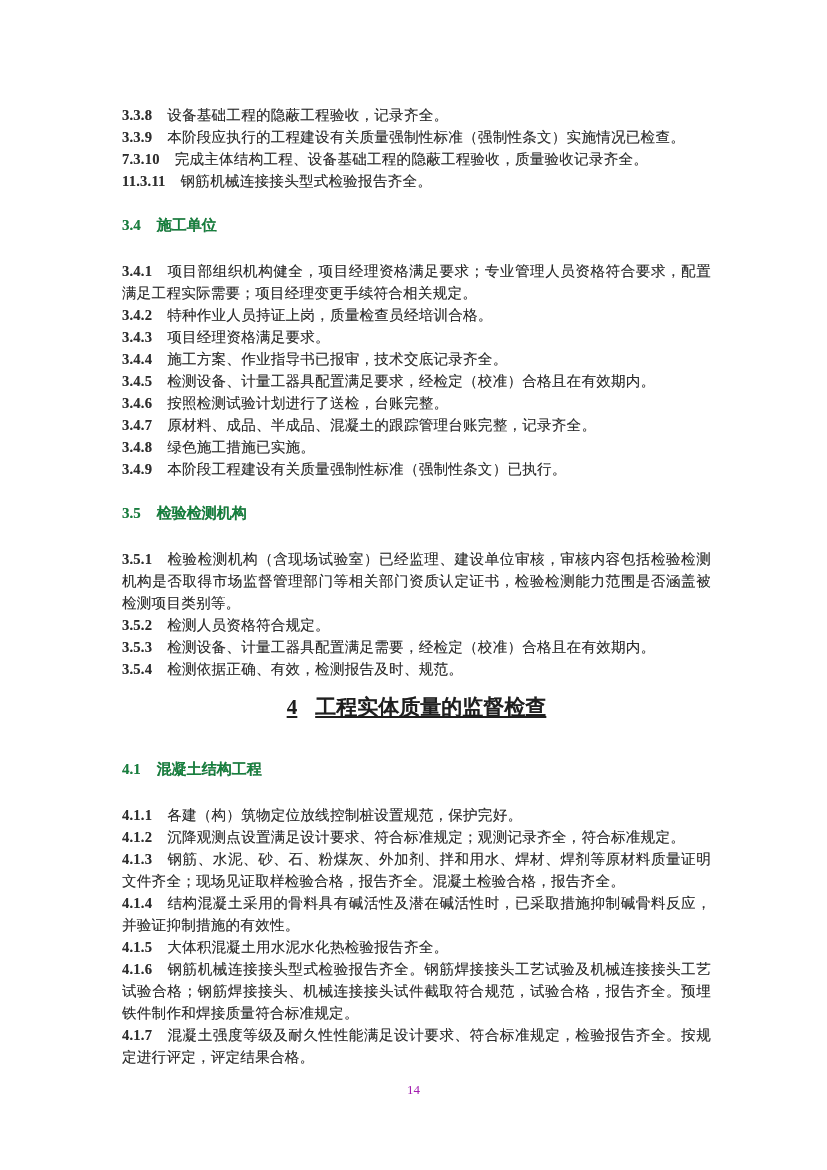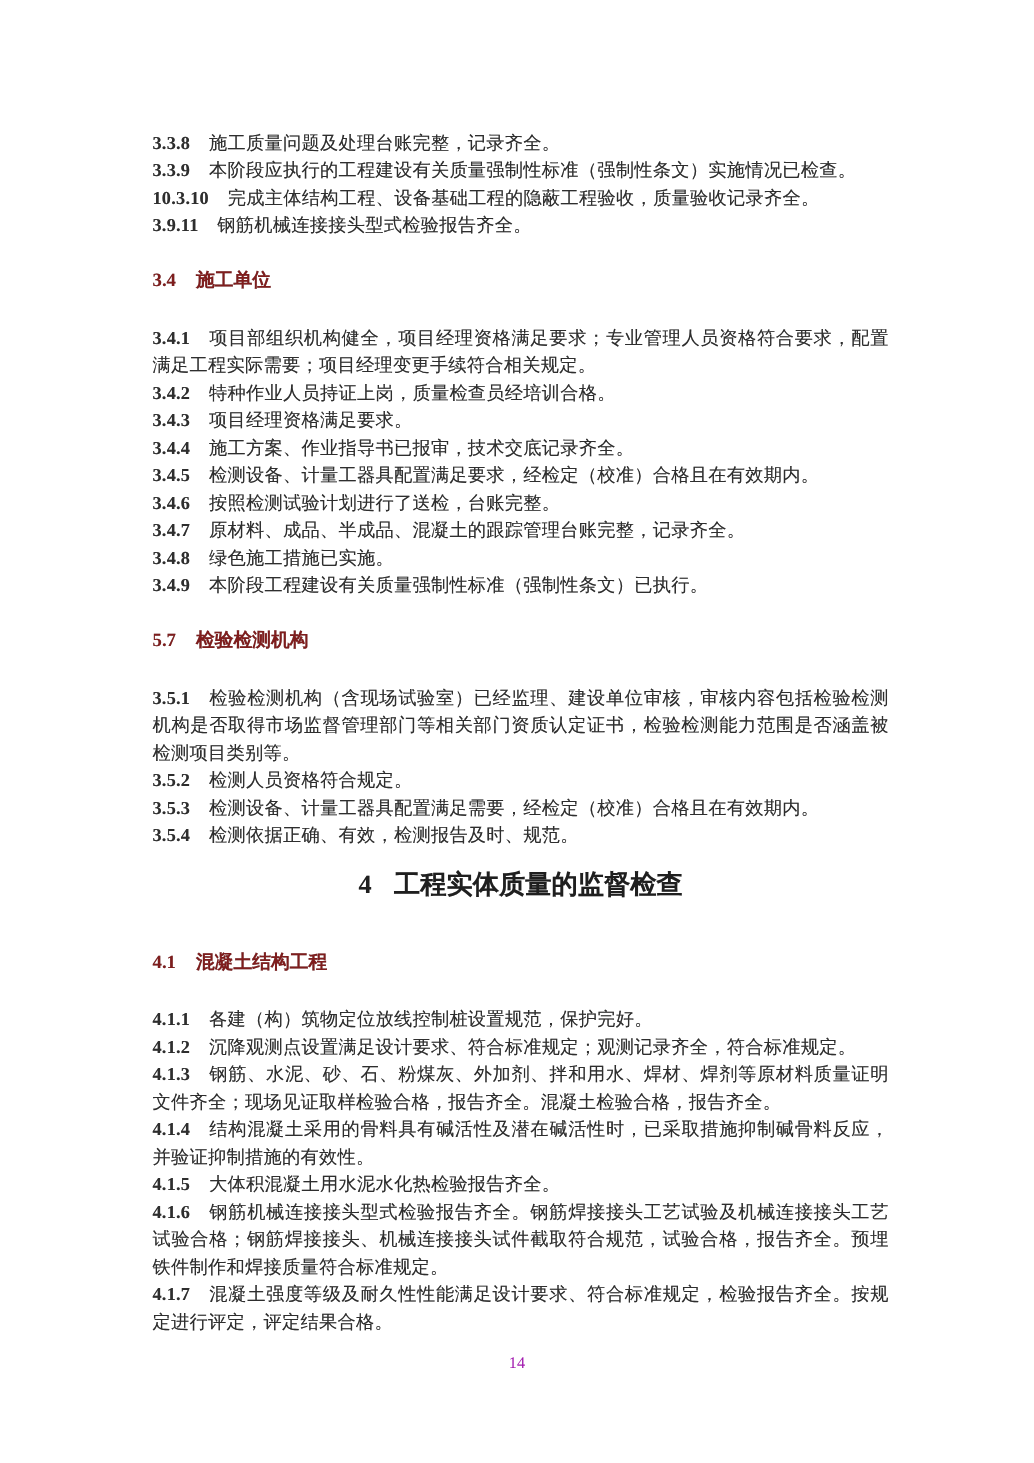--- a/index.html
+++ b/index.html
@@ -35,36 +35,37 @@
     padding-right: 15px;
     font-family: "Liberation Serif", "DejaVu Serif", serif;
     font-weight: bold;
   }
   .section-heading {
     margin: 22px 0 24px 0;
     font-size: 15px;
     line-height: 22px;
     font-weight: bold;
     font-family: "Liberation Sans", "DejaVu Sans", sans-serif;
-    color: #7f1d1d;
+    color: #15803d;
     text-shadow: 0 0 0.5px rgba(40,40,40,0.45);
   }
   .section-heading .num {
     padding-right: 16px;
     font-family: "Liberation Serif", "DejaVu Serif", serif;
   }
   .chapter-heading {
     margin: 12px 0 36px 0;
     font-size: 21px;
     line-height: 30px;
     font-weight: bold;
     font-family: "Liberation Sans", "DejaVu Sans", sans-serif;
     text-align: center;
     color: #1f1f1f;
     text-shadow: 0 0 0.5px rgba(40,40,40,0.45);
+    text-decoration: underline;
   }
   .chapter-heading .num {
     padding-right: 18px;
     font-family: "Liberation Serif", "DejaVu Serif", serif;
   }
   .page-number {
     position: absolute;
     left: 0;
     top: 1082px;
     width: 100%;
@@ -73,27 +74,27 @@
     line-height: 16px;
     color: #a21caf;
     font-family: "Liberation Serif", "DejaVu Serif", serif;
   }
 </style>
 </head>
 <body>
 
 <div class="page">
   <main class="content" id="content">
-  <p class="clause"><span class="num">3.3.8</span><span class="txt">施工质量问题及处理台账完整，记录齐全。</span></p>
+  <p class="clause"><span class="num">3.3.8</span><span class="txt">设备基础工程的隐蔽工程验收，记录齐全。</span></p>
 
   <p class="clause"><span class="num">3.3.9</span><span class="txt">本阶段应执行的工程建设有关质量强制性标准（强制性条文）实施情况已检查。</span></p>
 
-  <p class="clause"><span class="num">10.3.10</span><span class="txt">完成主体结构工程、设备基础工程的隐蔽工程验收，质量验收记录齐全。</span></p>
+  <p class="clause"><span class="num">7.3.10</span><span class="txt">完成主体结构工程、设备基础工程的隐蔽工程验收，质量验收记录齐全。</span></p>
 
-  <p class="clause"><span class="num">3.9.11</span><span class="txt">钢筋机械连接接头型式检验报告齐全。</span></p>
+  <p class="clause"><span class="num">11.3.11</span><span class="txt">钢筋机械连接接头型式检验报告齐全。</span></p>
 
   <h3 class="section-heading"><span class="num">3.4</span><span class="txt">施工单位</span></h3>
 
   <p class="clause"><span class="num">3.4.1</span><span class="txt">项目部组织机构健全，项目经理资格满足要求；专业管理人员资格符合要求，配置满足工程实际需要；项目经理变更手续符合相关规定。</span></p>
 
   <p class="clause"><span class="num">3.4.2</span><span class="txt">特种作业人员持证上岗，质量检查员经培训合格。</span></p>
 
   <p class="clause"><span class="num">3.4.3</span><span class="txt">项目经理资格满足要求。</span></p>
 
   <p class="clause"><span class="num">3.4.4</span><span class="txt">施工方案、作业指导书已报审，技术交底记录齐全。</span></p>
@@ -101,21 +102,21 @@
   <p class="clause"><span class="num">3.4.5</span><span class="txt">检测设备、计量工器具配置满足要求，经检定（校准）合格且在有效期内。</span></p>
 
   <p class="clause"><span class="num">3.4.6</span><span class="txt">按照检测试验计划进行了送检，台账完整。</span></p>
 
   <p class="clause"><span class="num">3.4.7</span><span class="txt">原材料、成品、半成品、混凝土的跟踪管理台账完整，记录齐全。</span></p>
 
   <p class="clause"><span class="num">3.4.8</span><span class="txt">绿色施工措施已实施。</span></p>
 
   <p class="clause"><span class="num">3.4.9</span><span class="txt">本阶段工程建设有关质量强制性标准（强制性条文）已执行。</span></p>
 
-  <h3 class="section-heading"><span class="num">5.7</span><span class="txt">检验检测机构</span></h3>
+  <h3 class="section-heading"><span class="num">3.5</span><span class="txt">检验检测机构</span></h3>
 
   <p class="clause"><span class="num">3.5.1</span><span class="txt">检验检测机构（含现场试验室）已经监理、建设单位审核，审核内容包括检验检测机构是否取得市场监督管理部门等相关部门资质认定证书，检验检测能力范围是否涵盖被检测项目类别等。</span></p>
 
   <p class="clause"><span class="num">3.5.2</span><span class="txt">检测人员资格符合规定。</span></p>
 
   <p class="clause"><span class="num">3.5.3</span><span class="txt">检测设备、计量工器具配置满足需要，经检定（校准）合格且在有效期内。</span></p>
 
   <p class="clause"><span class="num">3.5.4</span><span class="txt">检测依据正确、有效，检测报告及时、规范。</span></p>
 
   <h2 class="chapter-heading"><span class="num">4</span><span class="txt">工程实体质量的监督检查</span></h2>

